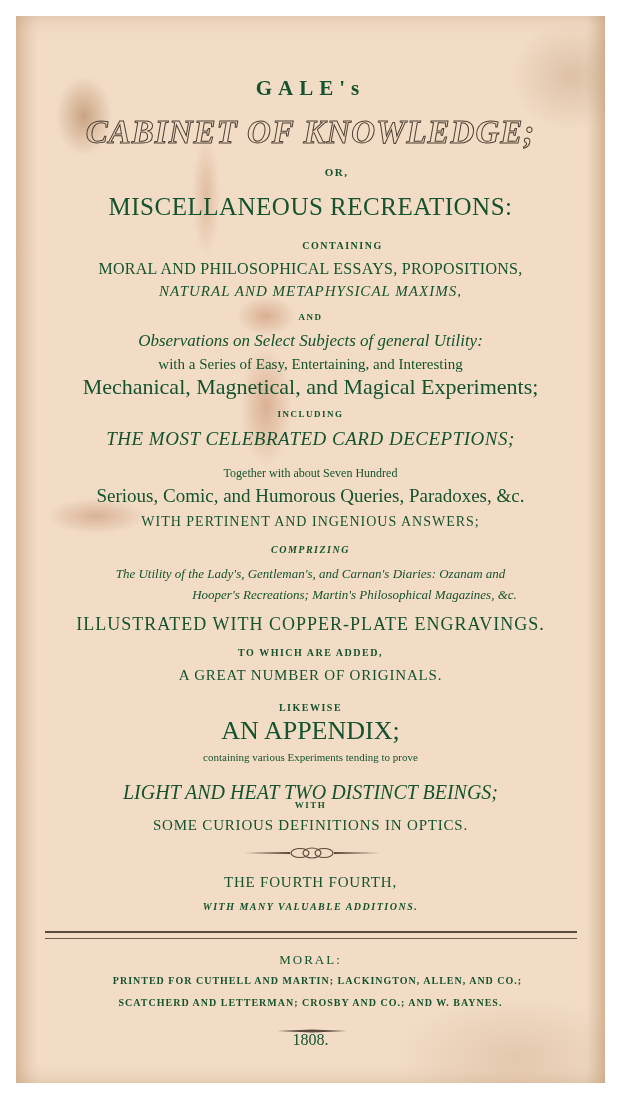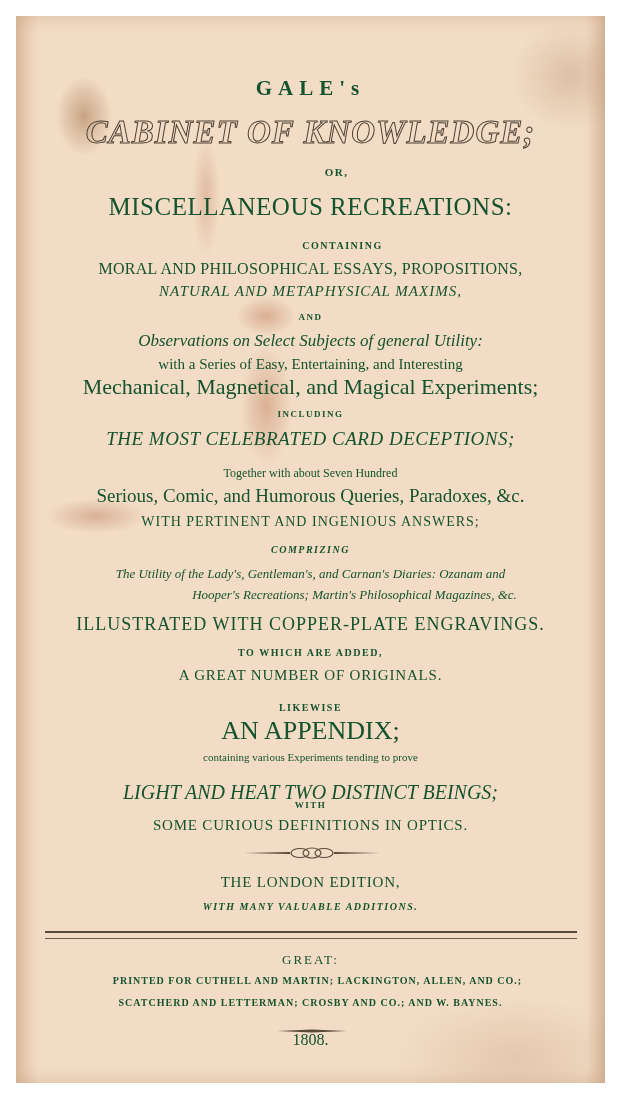--- a/index.html
+++ b/index.html
@@ -132,27 +132,27 @@
 <div class="ornament" style="top:846px;">
   <svg width="140" height="14" viewBox="0 0 140 14">
     <path d="M2 7 L48 6 L48 8 Z" fill="#5a4a3c"></path>
     <path d="M138 7 L92 6 L92 8 Z" fill="#5a4a3c"></path>
     <ellipse cx="58" cy="7" rx="9" ry="4.5" fill="none" stroke="#5a4a3c" stroke-width="1.2"></ellipse>
     <ellipse cx="70" cy="7" rx="9" ry="5" fill="none" stroke="#5a4a3c" stroke-width="1.2"></ellipse>
     <ellipse cx="82" cy="7" rx="9" ry="4.5" fill="none" stroke="#5a4a3c" stroke-width="1.2"></ellipse>
   </svg>
 </div>
 
-<div class="line" style="top:875px;font-size:15px;letter-spacing:0.8px;">THE LONDON EDITION,</div>
+<div class="line" style="top:875px;font-size:15px;letter-spacing:0.8px;">THE FOURTH FOURTH,</div>
 
 <div class="line italic bold" style="top:902px;font-size:10px;letter-spacing:1.5px;">WITH MANY VALUABLE ADDITIONS.</div>
 
 <div class="rule-double" style="top:931px;"></div>
 
-<div class="line" style="top:953px;font-size:13px;letter-spacing:2px;">GREAT:</div>
+<div class="line" style="top:953px;font-size:13px;letter-spacing:2px;">MORAL:</div>
 
 <div class="line caps-sm" style="top:976px;font-size:10px;letter-spacing:1px;padding-left:7px;">PRINTED FOR CUTHELL AND MARTIN; LACKINGTON, ALLEN, AND CO.;</div>
 
 <div class="line caps-sm" style="top:998px;font-size:10px;letter-spacing:1px;">SCATCHERD AND LETTERMAN; CROSBY AND CO.; AND W. BAYNES.</div>
 
 <div class="ornament" style="top:1020px;">
   <svg width="70" height="6" viewBox="0 0 70 6">
     <path d="M0 3 L35 1.5 L70 3 L35 4.5 Z" fill="#5a4a3c"></path>
   </svg>
 </div>

